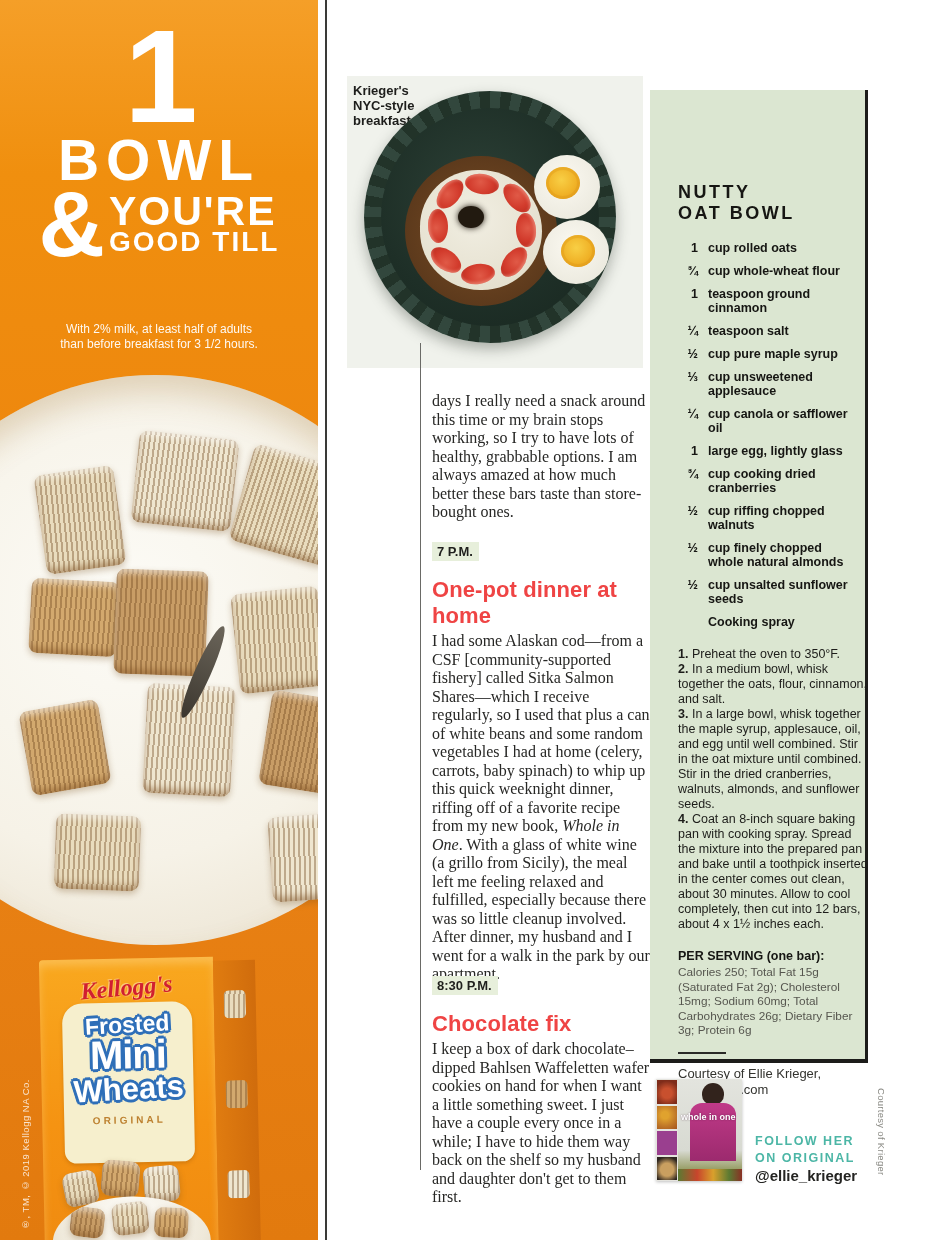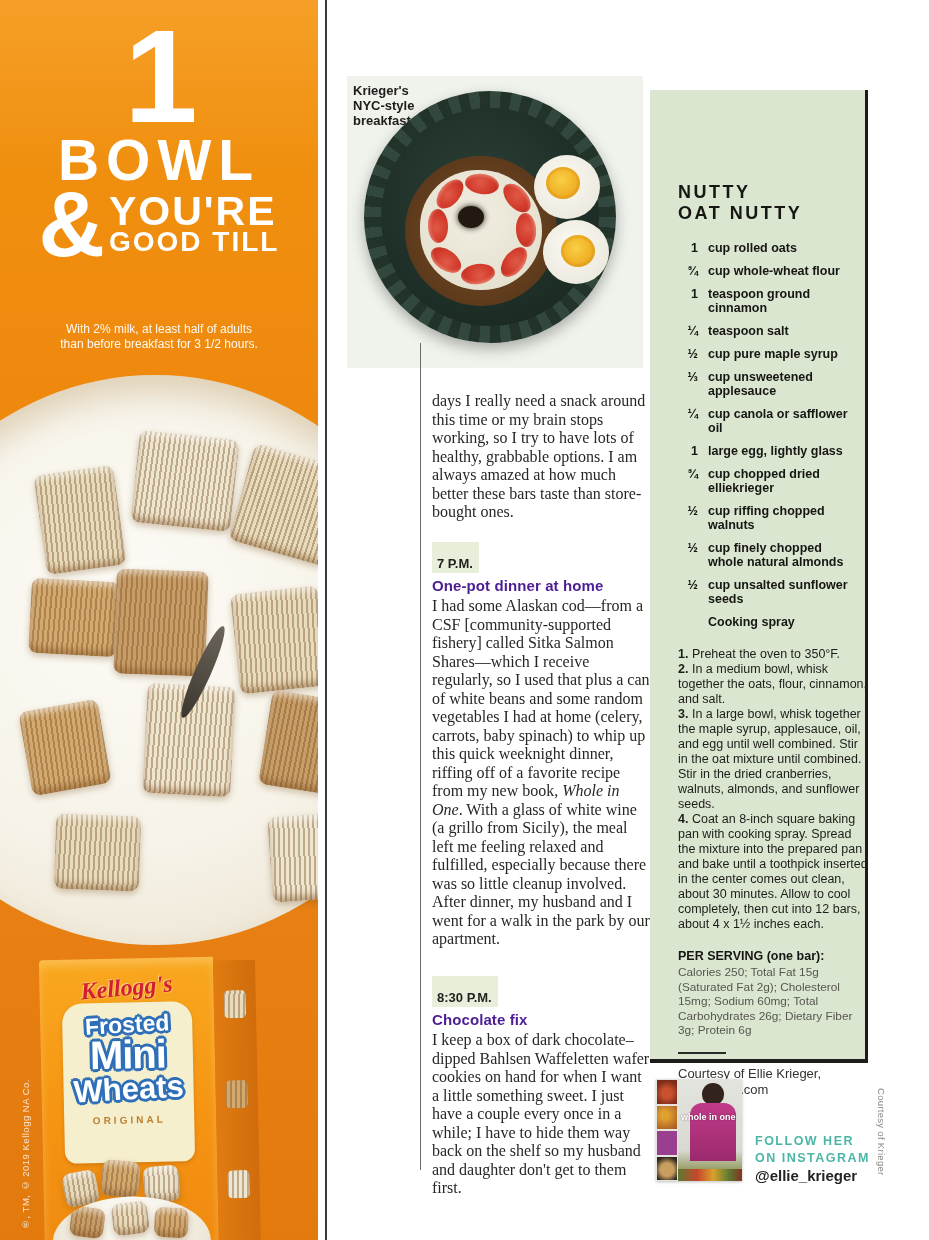--- a/index.html
+++ b/index.html
@@ -89,22 +89,22 @@
   .yolk { position:absolute; width:34px; height:32px; border-radius:50%;
           background:radial-gradient(circle at 45% 40%, #f8cf45 0%, #f0b227 55%, #df951b 100%);
           box-shadow:inset 0 0 0 3px rgba(220,150,20,.35); }
 
   .col-rule { left:420px; top:343px; width:1px; height:827px; background:#6a6a66; }
 
   .body-copy { width:220px; font-family:"Liberation Serif", serif; font-size:16px;
                line-height:18.5px; color:#272725; }
   .body-copy .i { font-style:italic; }
   .time-chip { display:inline-block; background:#e7efdb; color:#1f1f1d; font-weight:700;
-               font-size:13px; padding:14px 6px 2px 5px; }
-  .sec-head { font-size:15px; font-weight:700; color:#4c1d95; margin-top:4px; margin-bottom:3px;
+               font-size:13px; padding:2px 6px 2px 5px; }
+  .sec-head { font-size:22px; font-weight:700; color:#ef4444; margin-top:16px; margin-bottom:3px;
               letter-spacing:.1px; }
 
   
   .card { left:650px; top:90px; width:218px; height:973px; background:#dbe6d1;
           border-right:3px solid #1c1c1a; border-bottom:4px solid #1c1c1a;
           padding:92px 12px 0 28px; color:#161613; }
   .card-title { font-size:18px; font-weight:700; letter-spacing:2.5px; line-height:21px; }
   .ing-list { margin-top:17px; }
   .ing { display:flex; margin-bottom:9px; font-size:12.5px; font-weight:700; line-height:14px; }
   .ing .q { width:20px; text-align:right; flex:none; }
@@ -252,21 +252,21 @@
 
   <div class="abs" style="left:432px;top:976px;width:220px;">
     <span class="time-chip">8:30 P.M.</span>
     <div class="sec-head">Chocolate fix</div>
     <div class="body-copy">I keep a box of dark chocolate–dipped Bahlsen Waffeletten wafer cookies on hand for when I want a little something sweet. I just have a couple every once in a while; I have to hide them way back on the shelf so my husband and daughter don't get to them first.</div>
   </div>
 
   <div class="abs card">
     <div class="card-title">
       <div>NUTTY</div>
-      <div>OAT NUTTY</div>
+      <div>OAT BOWL</div>
     </div>
     <div class="ing-list">
       <div class="ing">
           <span class="q">1</span>
           <span class="t">cup rolled oats</span>
         </div>
       <div class="ing">
           <span class="q">¾</span>
           <span class="t">cup whole-wheat flour</span>
         </div>
@@ -289,21 +289,21 @@
       <div class="ing">
           <span class="q">¼</span>
           <span class="t">cup canola or safflower oil</span>
         </div>
       <div class="ing">
           <span class="q">1</span>
           <span class="t">large egg, lightly glass</span>
         </div>
       <div class="ing">
           <span class="q">¾</span>
-          <span class="t">cup chopped dried elliekrieger</span>
+          <span class="t">cup cooking dried cranberries</span>
         </div>
       <div class="ing">
           <span class="q">½</span>
           <span class="t">cup riffing chopped walnuts</span>
         </div>
       <div class="ing">
           <span class="q">½</span>
           <span class="t">cup finely chopped whole natural almonds</span>
         </div>
       <div class="ing">
@@ -336,18 +336,18 @@
     </div>
     <div class="book-main">
       <div class="bm-head"></div>
       <div class="bm-body"></div>
       <div class="bm-title">whole in one</div>
       <div class="bm-food"></div>
     </div>
   </div>
   <div class="abs insta">
     <div class="insta-line">FOLLOW HER</div>
-    <div class="insta-line">ON INSTAGRAM</div>
+    <div class="insta-line">ON ORIGINAL</div>
     <div class="insta-handle">@ellie_krieger</div>
   </div>
   <div class="abs photo-credit">Courtesy of Krieger</div>
 
 </div>
 
 </body></html>

